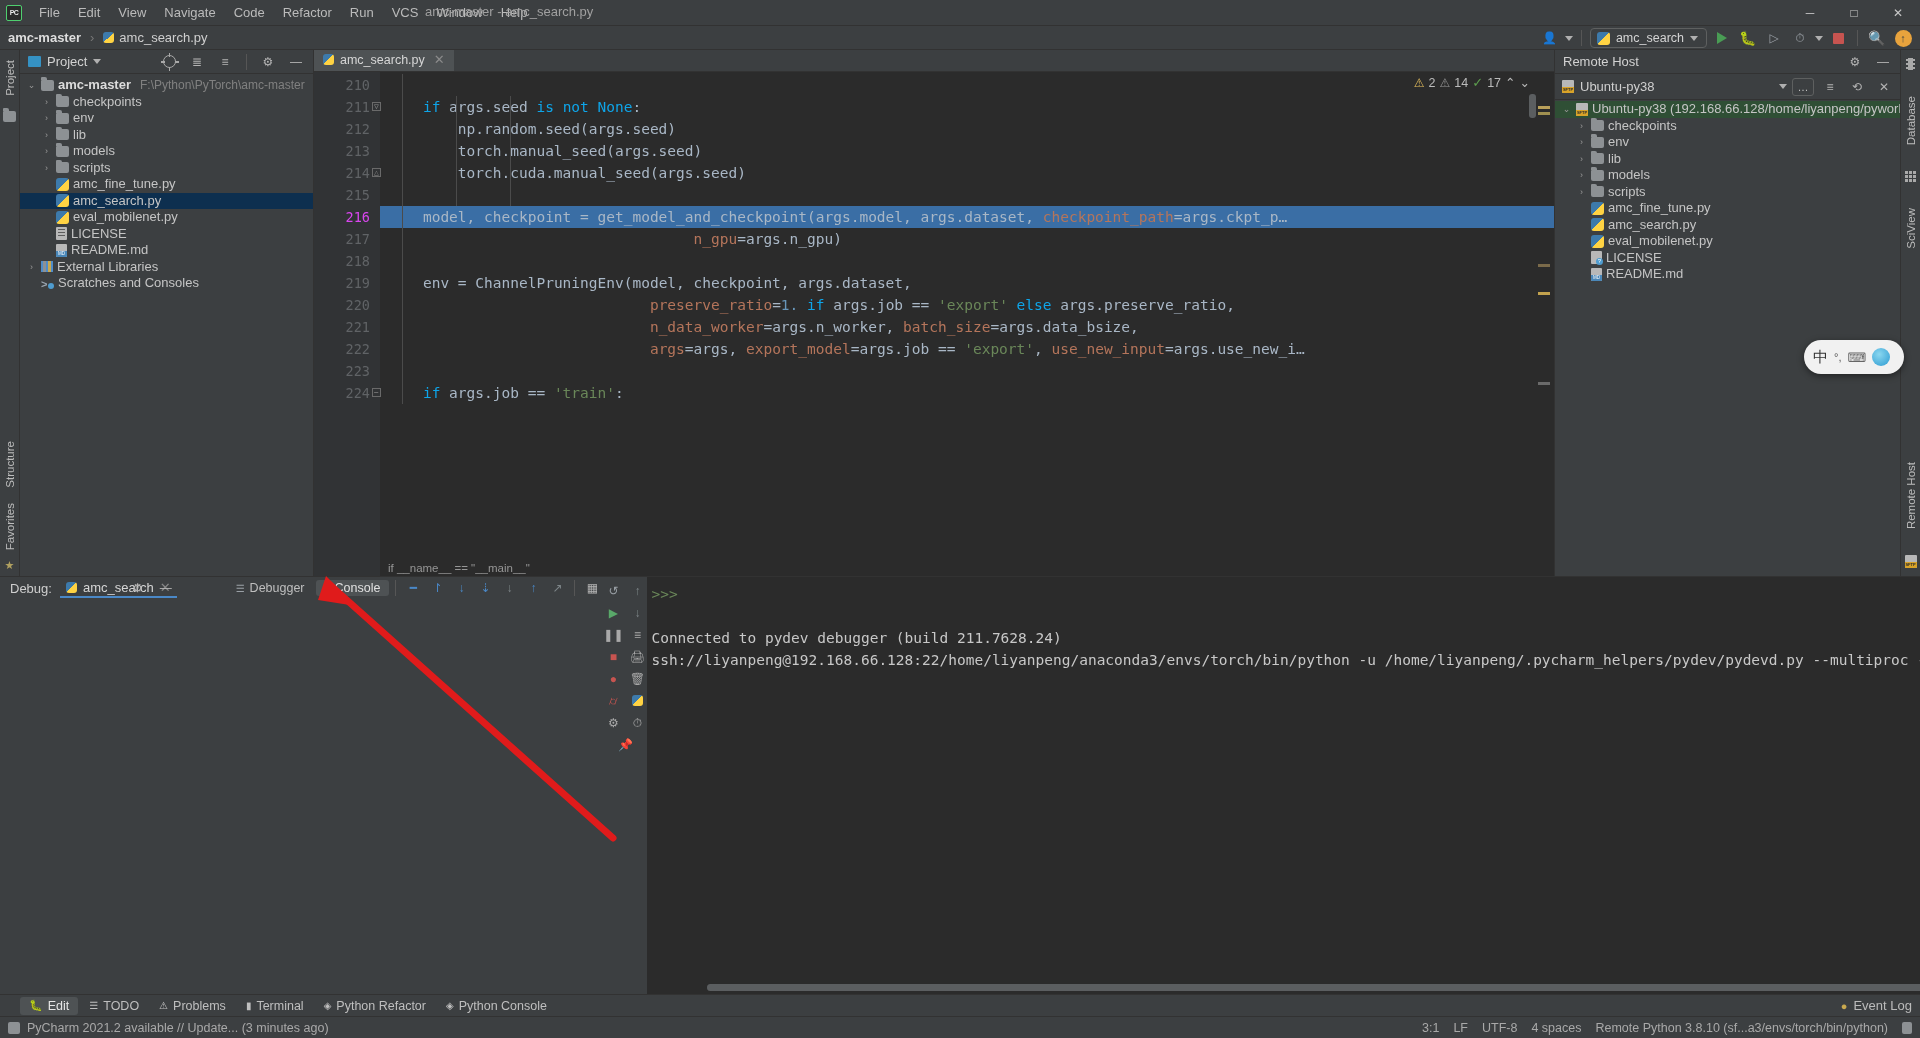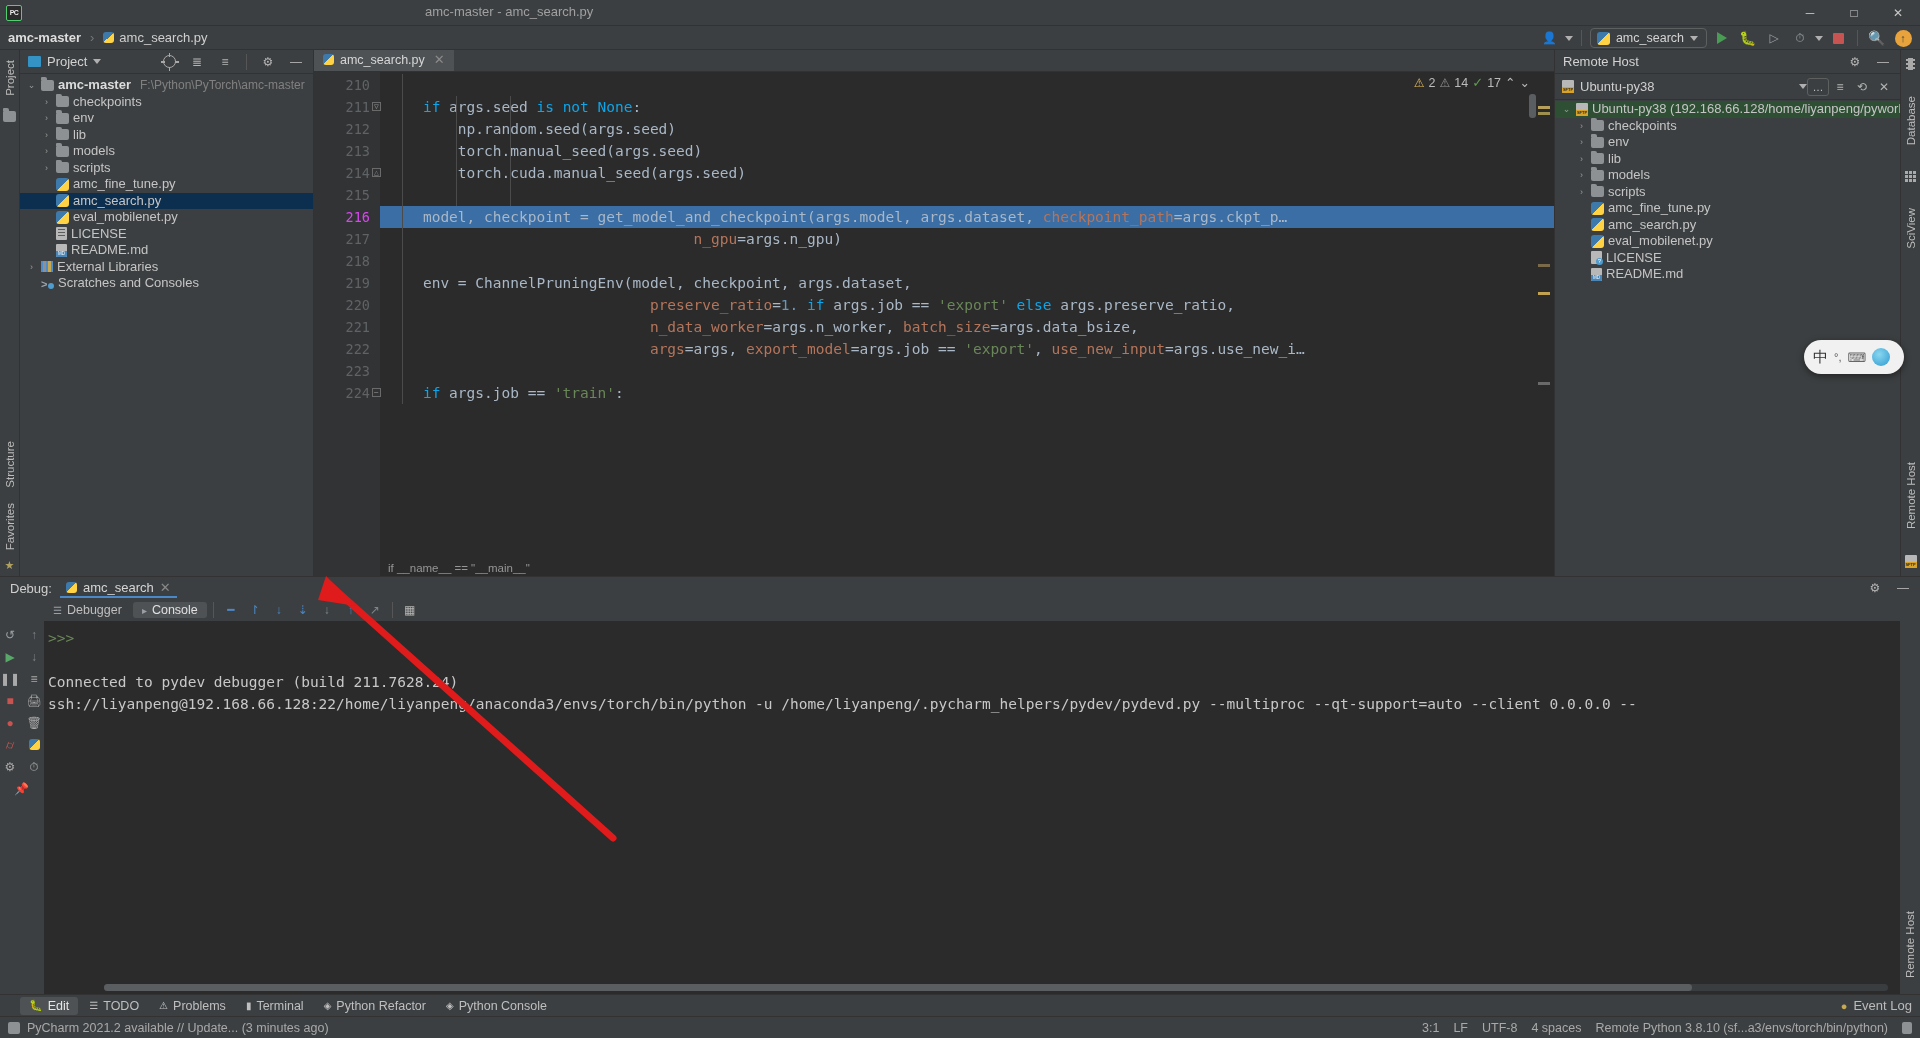--- a/index.html
+++ b/index.html
@@ -239,21 +239,21 @@
     position: absolute; right: 18px; top: 22px; width: 7px; height: 24px;
     background: #5b5e60; border-radius: 3px; z-index: 5;
   }
 
   
   .remote-panel {
     width: 346px; background: #3c3f41; flex: none; display: flex; flex-direction: column;
     border-left: 1px solid #323232;
   }
   .remote-toolbar {
-    height: 26px; display: flex; align-items: center; 
+    height: 26px; display: flex; align-items: center; gap: 5px;
     padding: 0 5px 0 7px; flex: none; border-bottom: 1px solid #323232;
   }
   .host-combo {
     flex: 1; display: flex; align-items: center; gap: 6px; font-size: 13px;
     color: #cfcfcf; min-width: 0;
   }
   .sq-btn {
     width: 22px; height: 18px; border: 1px solid #5e6060; border-radius: 3px;
     display: flex; align-items: center; justify-content: center;
     color: #c0c0c0; font-size: 11px;
@@ -279,21 +279,21 @@
   .db-ico {
     width: 11px; height: 12px;
     background:
       radial-gradient(ellipse at 50% 50%, #a9a9a9 60%, transparent 61%) 0 0/11px 4px no-repeat,
       radial-gradient(ellipse at 50% 50%, #a9a9a9 60%, transparent 61%) 0 4px/11px 4px no-repeat,
       radial-gradient(ellipse at 50% 50%, #a9a9a9 60%, transparent 61%) 0 8px/11px 4px no-repeat;
   }
 
   
   .debug-panel {
-    height: 418px; background: #3c3f41; display: flex; flex-direction: column;
+    height: 418px; background: #3c3f41; display: flex; flex-direction: row;
     flex: none; border-top: 1px solid #323232;
   }
   .debug-head {
     height: 22px; display: flex; align-items: center; padding: 0 6px 0 10px;
     gap: 8px; flex: none; position: relative;
   }
   .debug-label { font-size: 13px; color: #cfcfcf; }
   .dbg-tab {
     display: flex; align-items: center; gap: 6px; padding: 2px 6px 1px 6px;
     font-size: 13px; color: #d6d6d6; border-bottom: 2px solid #4a88c7;
@@ -380,20 +380,32 @@
   .ob::before { left: 5px; top: -3px; width: 1.5px; height: 4px; box-shadow: 0 14px 0 #a9a9a9; }
   .ob::after { top: 5px; left: -3px; height: 1.5px; width: 4px; box-shadow: 14px 0 0 #a9a9a9; }
 </style>
 </head>
 <body>
 
 <div class="app">
 
   <div class="titlebar">
     <div class="pc-logo">PC</div>
+    <div class="menubar">
+      <div class="menu-item">File</div>
+      <div class="menu-item">Edit</div>
+      <div class="menu-item">View</div>
+      <div class="menu-item">Navigate</div>
+      <div class="menu-item">Code</div>
+      <div class="menu-item">Refactor</div>
+      <div class="menu-item">Run</div>
+      <div class="menu-item">VCS</div>
+      <div class="menu-item">Window</div>
+      <div class="menu-item">Help</div>
+    </div>
     <div class="win-title">amc-master - amc_search.py</div>
     <div class="win-ctrls">
       <div class="win-btn">─</div>
       <div class="win-btn">□</div>
       <div class="win-btn close">✕</div>
     </div>
   </div>
 
   <div class="navbar">
     <div class="crumb">

